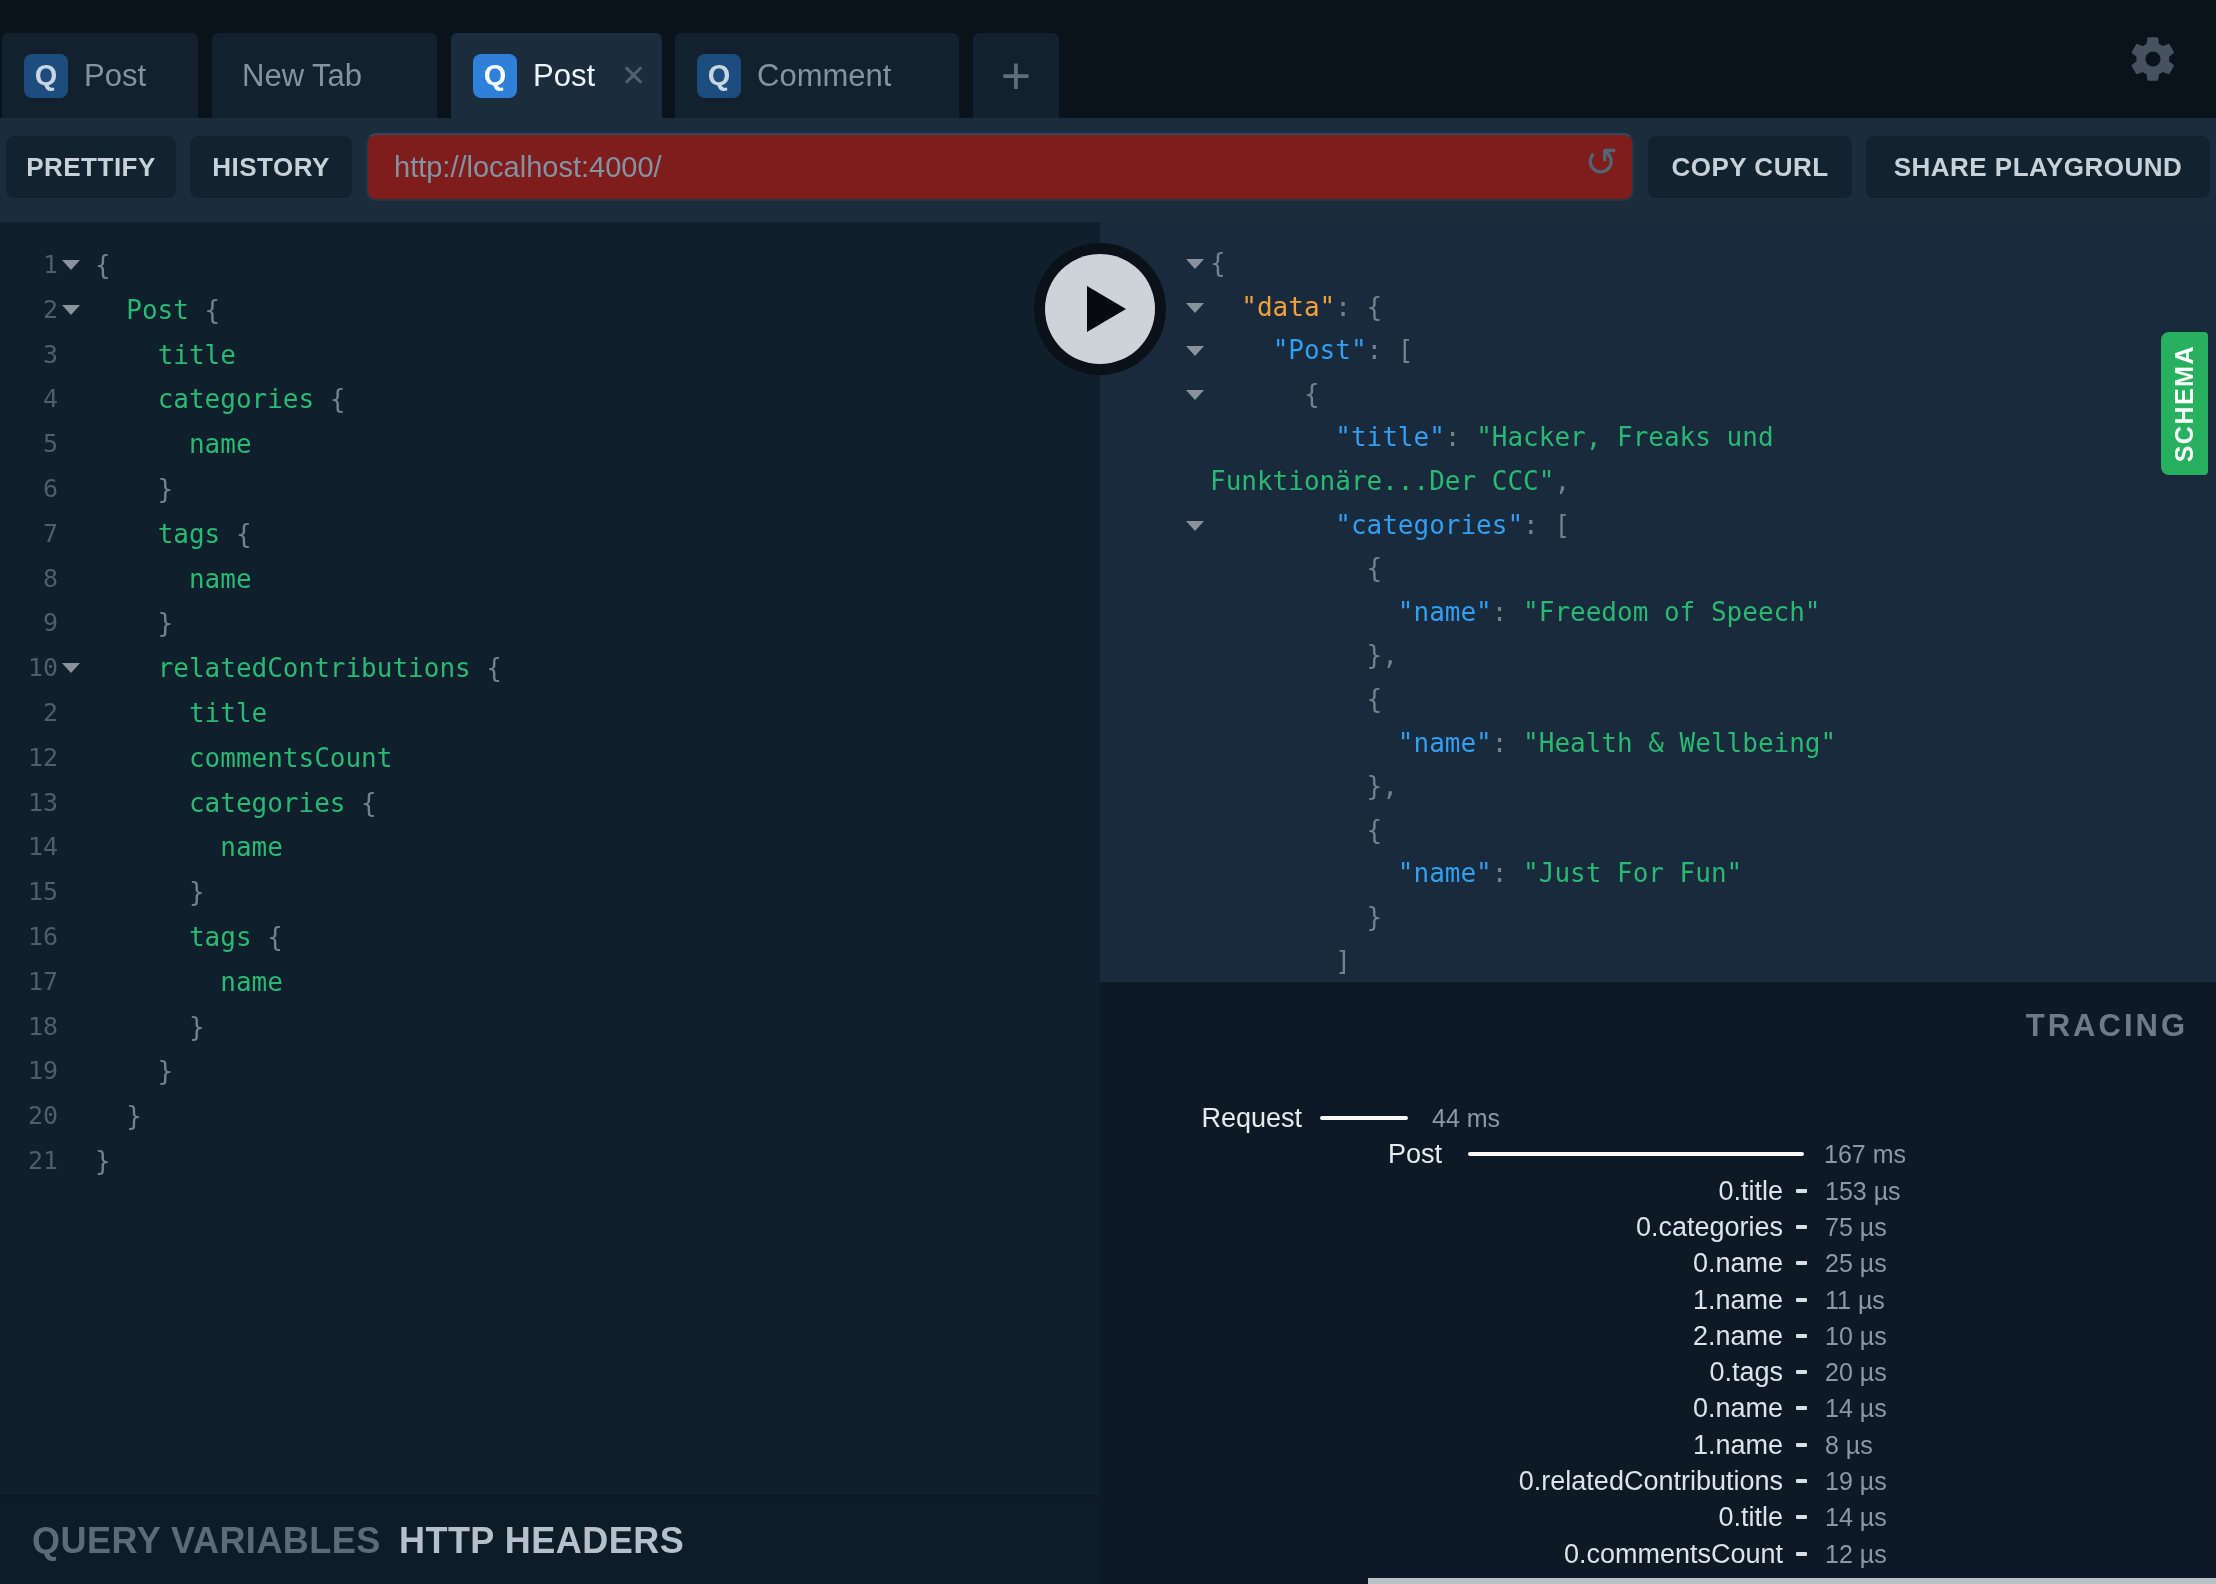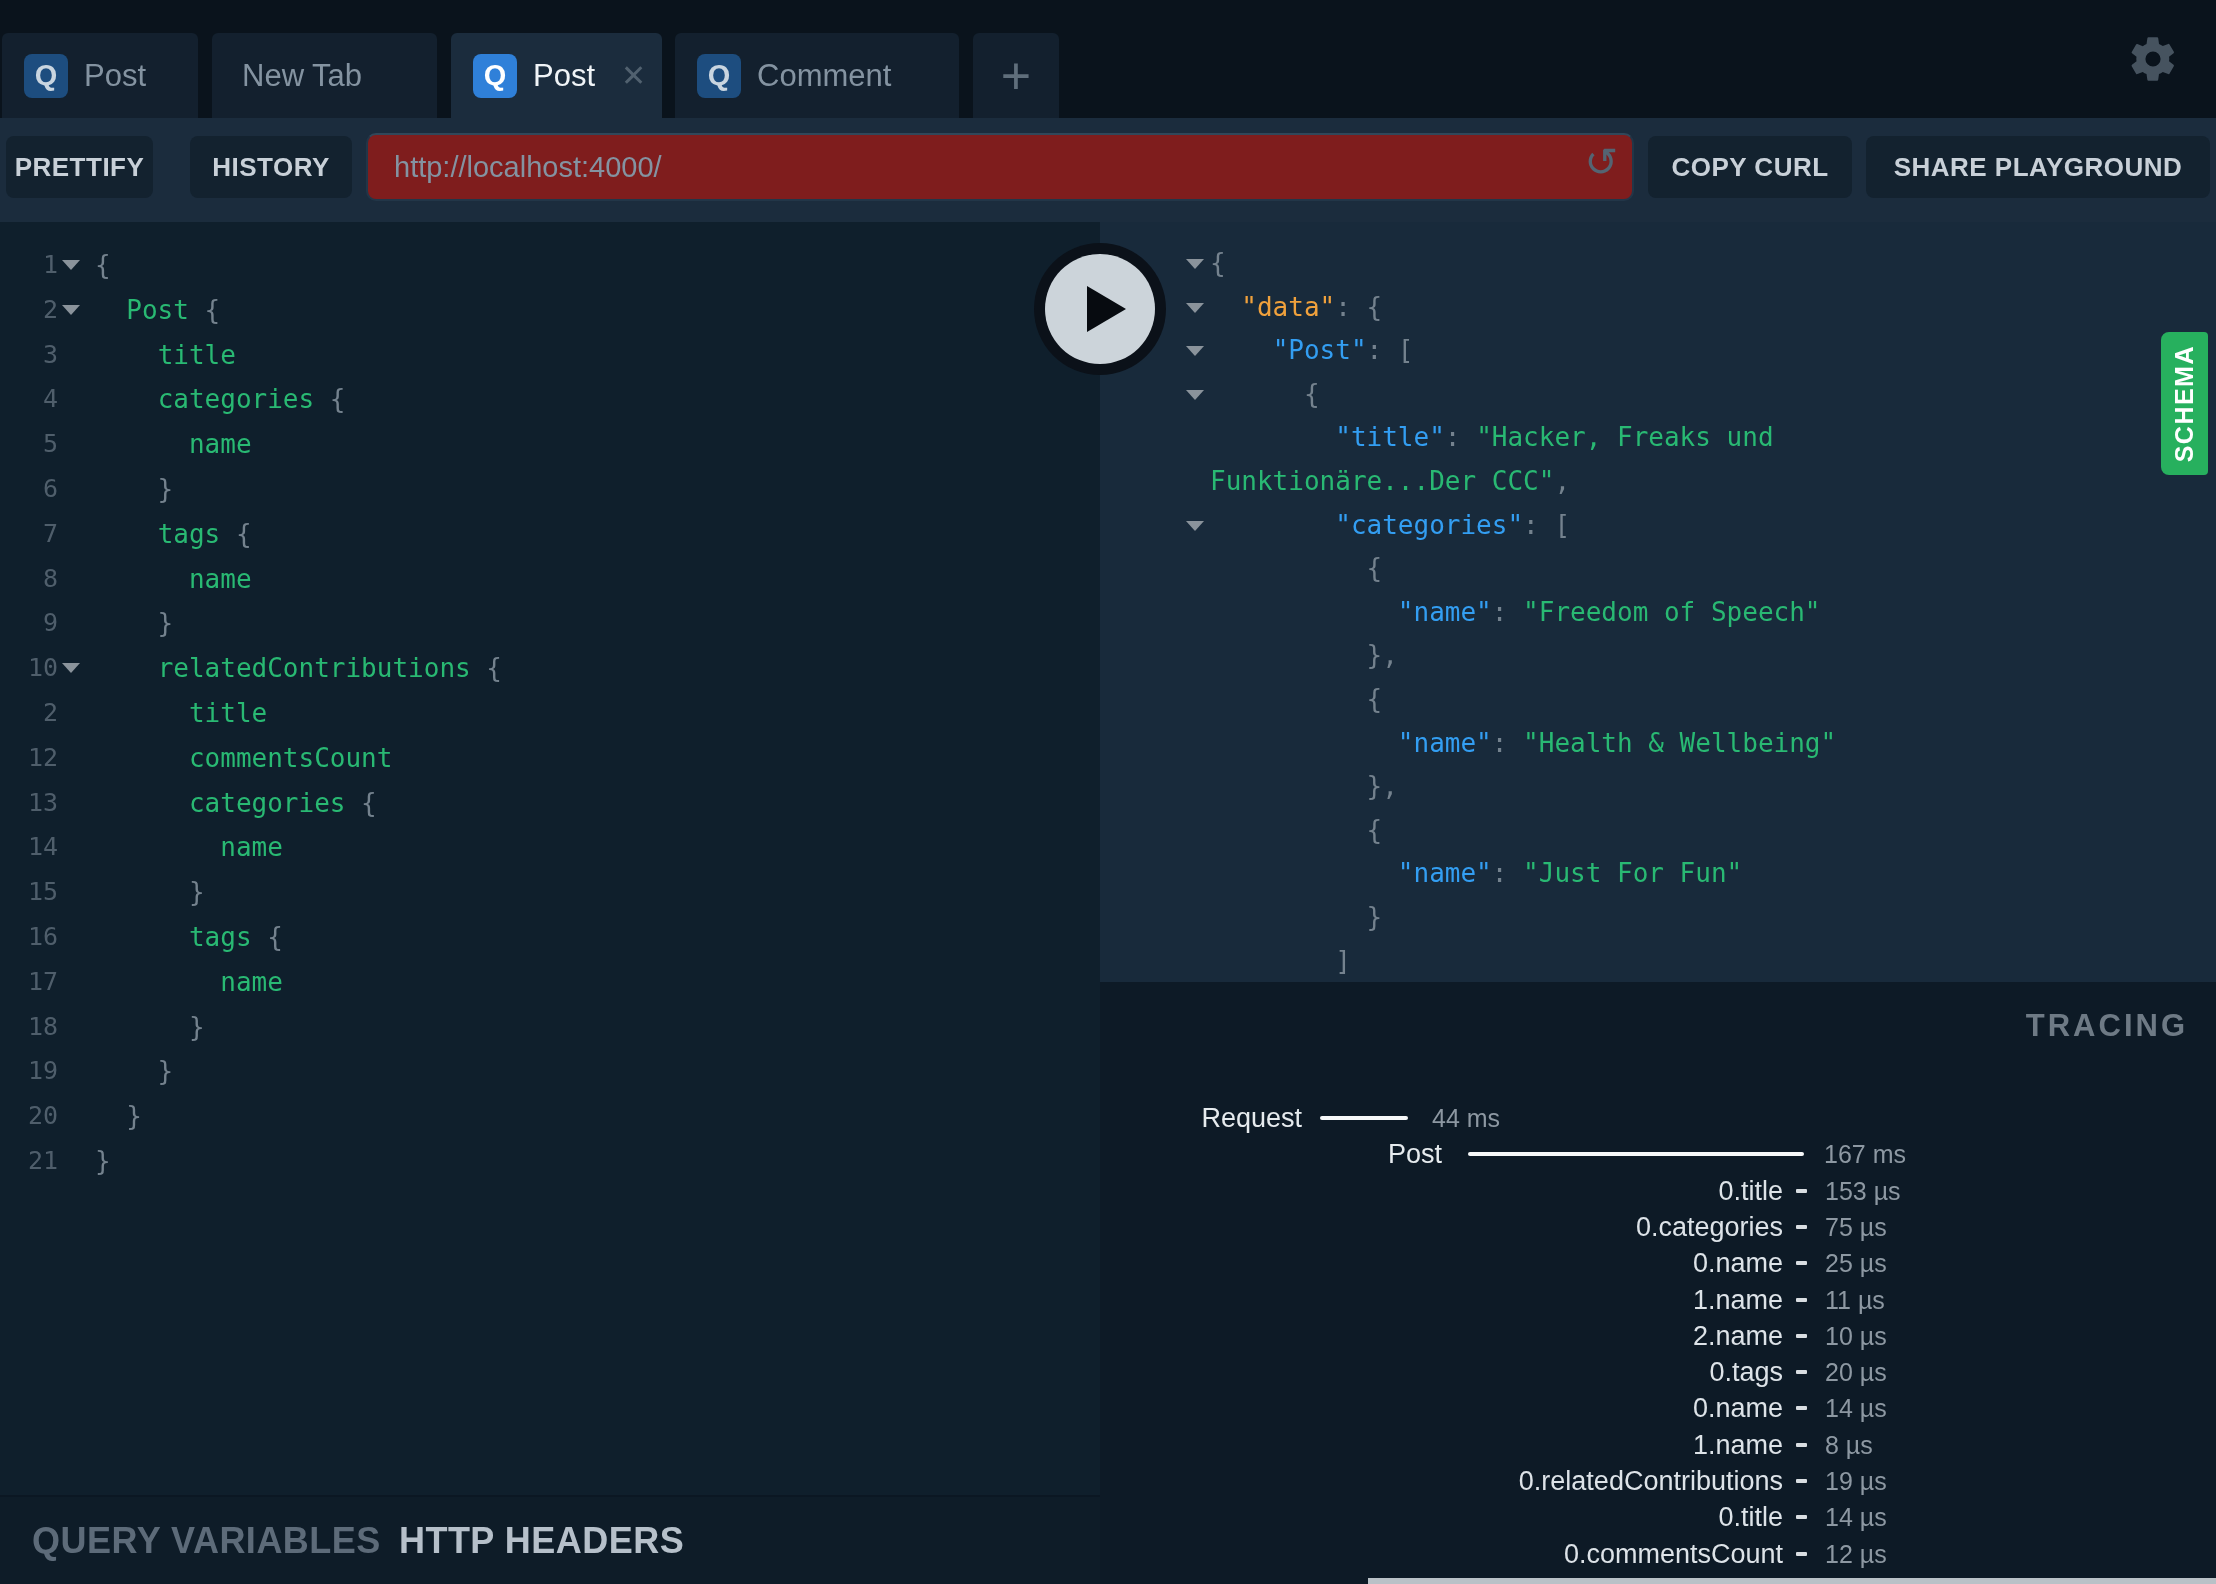--- a/index.html
+++ b/index.html
@@ -112,21 +112,21 @@
     </div>
     <div class="tab-add" style="left:973px; width:86px;">
       <span>+</span>
     </div>
     <svg class="gear" viewBox="0 0 24 24">
       <path fill="#46535f" d="M19.4 13c.04-.33.1-.66.1-1s-.06-.67-.1-1l2.1-1.65a.5.5 0 0 0 .12-.64l-2-3.46a.5.5 0 0 0-.61-.22l-2.49 1a7.3 7.3 0 0 0-1.73-1l-.38-2.65A.5.5 0 0 0 13.9 2h-4a.5.5 0 0 0-.5.42l-.38 2.65c-.63.26-1.2.6-1.73 1l-2.49-1a.5.5 0 0 0-.61.22l-2 3.46a.5.5 0 0 0 .12.64L4.4 11c-.04.33-.1.66-.1 1s.06.67.1 1l-2.1 1.65a.5.5 0 0 0-.12.64l2 3.46c.14.24.42.34.61.22l2.49-1c.53.4 1.1.74 1.73 1l.38 2.65a.5.5 0 0 0 .5.42h4a.5.5 0 0 0 .5-.42l.38-2.65a7.3 7.3 0 0 0 1.73-1l2.49 1c.25.1.47 0 .61-.22l2-3.46a.5.5 0 0 0-.12-.64L19.4 13zM12 15.5A3.5 3.5 0 1 1 15.5 12 3.5 3.5 0 0 1 12 15.5z"></path>
     </svg>
   </div>
 
   <div class="toolbar">
-    <button class="tbtn" style="left:6px; width:147px;">PRETTIFY</button>
+    <button class="tbtn" style="left:6px; width:170px;">PRETTIFY</button>
     <button class="tbtn" style="left:190px; width:162px;">HISTORY</button>
     <div class="url-wrap">
       <input class="url-input" type="text" value="http://localhost:4000/" style="">
       <span class="reload">↺</span>
     </div>
     <button class="tbtn" style="left:1648px; width:204px;">COPY CURL</button>
     <button class="tbtn" style="left:1866px; width:344px;">SHARE PLAYGROUND</button>
   </div>
 
   <div class="editor-pane">

